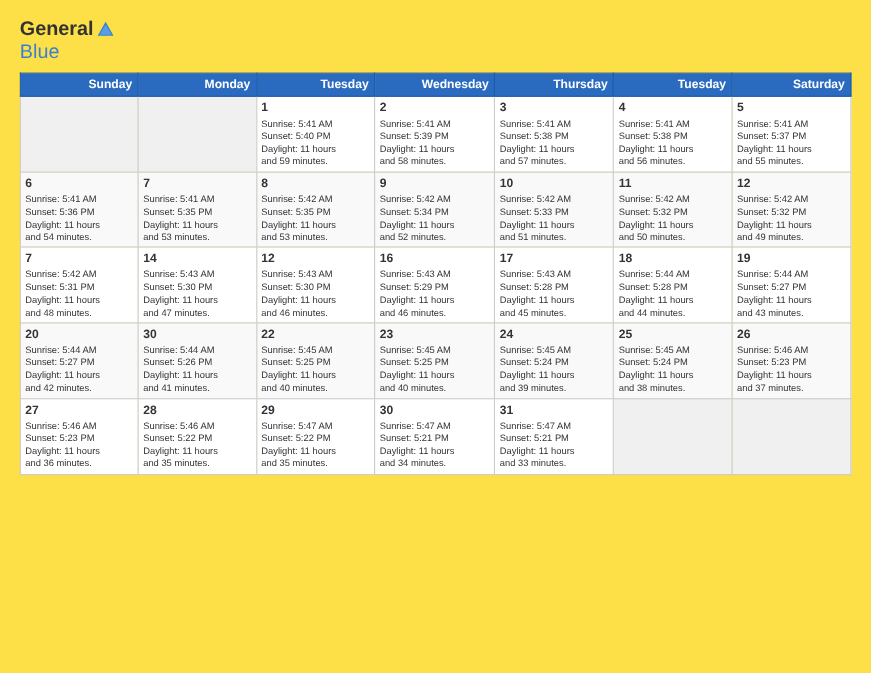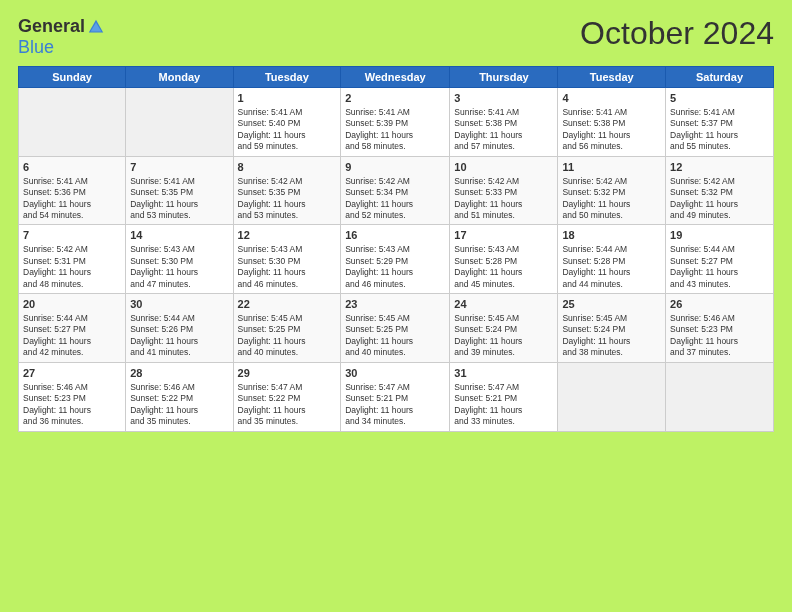--- a/index.html
+++ b/index.html
@@ -6,21 +6,21 @@
     body {
       font-family: Arial, sans-serif;
       background: #f5f5f5;
       width: 792px;
       height: 612px;
       overflow: hidden;
     }
     .page {
       width: 792px;
       height: 612px;
-      background: #bef264;
+      background: #fde047;
       padding: 16px 18px 10px 18px;
     }
     .header {
       display: flex;
       justify-content: space-between;
       align-items: flex-start;
       margin-bottom: 8px;
     }
     .logo {
       display: flex;
@@ -62,21 +62,21 @@
       width: 100%;
       border-collapse: collapse;
       border: 1px solid #ccc;
     }
     .calendar th {
       background: #2a6bbf;
       color: white;
       font-size: 11px;
       font-weight: bold;
       padding: 4px 5px;
-      text-align: center;
+      text-align: right;
       border: 1px solid #1a5aaf;
     }
     .calendar td {
       vertical-align: top;
       border: 1px solid #ccc;
       padding: 3px 4px;
       width: 113px;
       min-height: 72px;
       background: white;
       font-size: 9px;
@@ -118,21 +118,20 @@
         <svg class="logo-icon" viewBox="0 0 20 20">
           <polygon points="10,2 18,16 2,16" fill="#3a7fd5"></polygon>
           <polygon points="10,5 16,15 4,15" fill="#5a9fe5"></polygon>
         </svg>
       </div>
       <div>
         <span class="logo-blue">Blue</span>
       </div>
     </div>
     <div class="title-section">
-      <div class="month-title">October 2024</div>
     </div>
   </div>
 
   <table class="calendar">
     <thead>
       <tr>
         <th>Sunday</th>
         <th>Monday</th>
         <th>Tuesday</th>
         <th>Wednesday</th>

